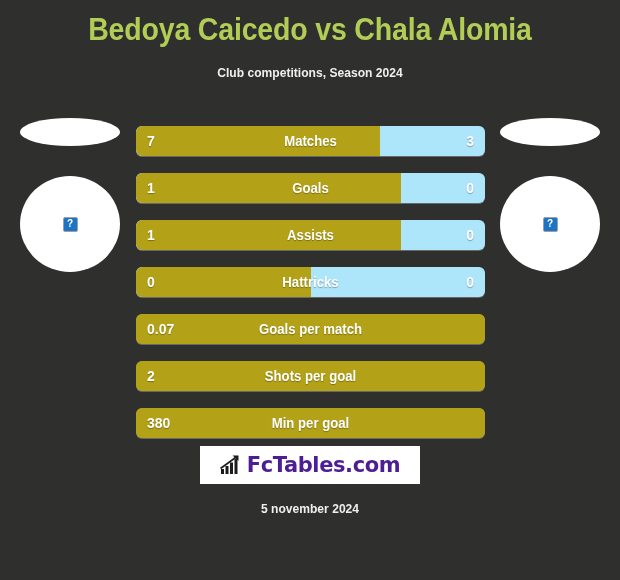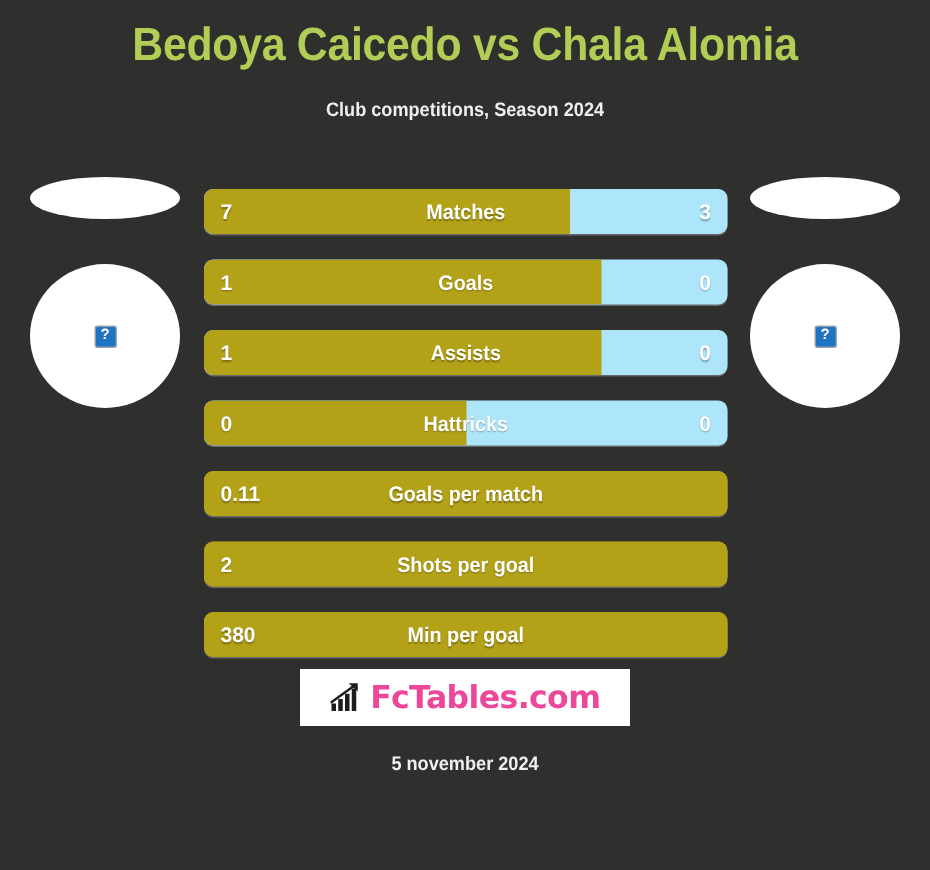--- a/index.html
+++ b/index.html
@@ -175,21 +175,21 @@
     gap: 5px;
   }
   .logo-icon {
     display: block;
     width: 22px;
     height: 20px;
   }
   .logo-text {
     font-size: 21px;
     font-weight: bold;
-    color: #ec4899;
+    color: #4c1d95;
     letter-spacing: -0.4px;
     font-family: "DejaVu Sans", sans-serif;
   }
 
   .date {
     position: absolute;
     top: 501px;
     left: 0;
     width: 620px;
     text-align: center;
@@ -246,21 +246,21 @@
         <div class="bar-right-value">0</div>
       </div>
       <div class="bar-row">
         <div class="bar-fill" style="width: 50%; background: rgb(179, 161, 24);"></div>
         <div class="bar-left-value">0</div>
         <div class="bar-label">Hattricks</div>
         <div class="bar-right-value">0</div>
       </div>
       <div class="bar-row single" style="background: rgb(179, 161, 24);">
         <div class="bar-fill" style="width: 100%; background: rgb(179, 161, 24);"></div>
-        <div class="bar-left-value">0.11</div>
+        <div class="bar-left-value">0.07</div>
         <div class="bar-label">Goals per match</div>
       </div>
       <div class="bar-row single" style="background: rgb(179, 161, 24);">
         <div class="bar-fill" style="width: 100%; background: rgb(179, 161, 24);"></div>
         <div class="bar-left-value">2</div>
         <div class="bar-label">Shots per goal</div>
       </div>
       <div class="bar-row single" style="background: rgb(179, 161, 24);">
         <div class="bar-fill" style="width: 100%; background: rgb(179, 161, 24);"></div>
         <div class="bar-left-value">380</div>

